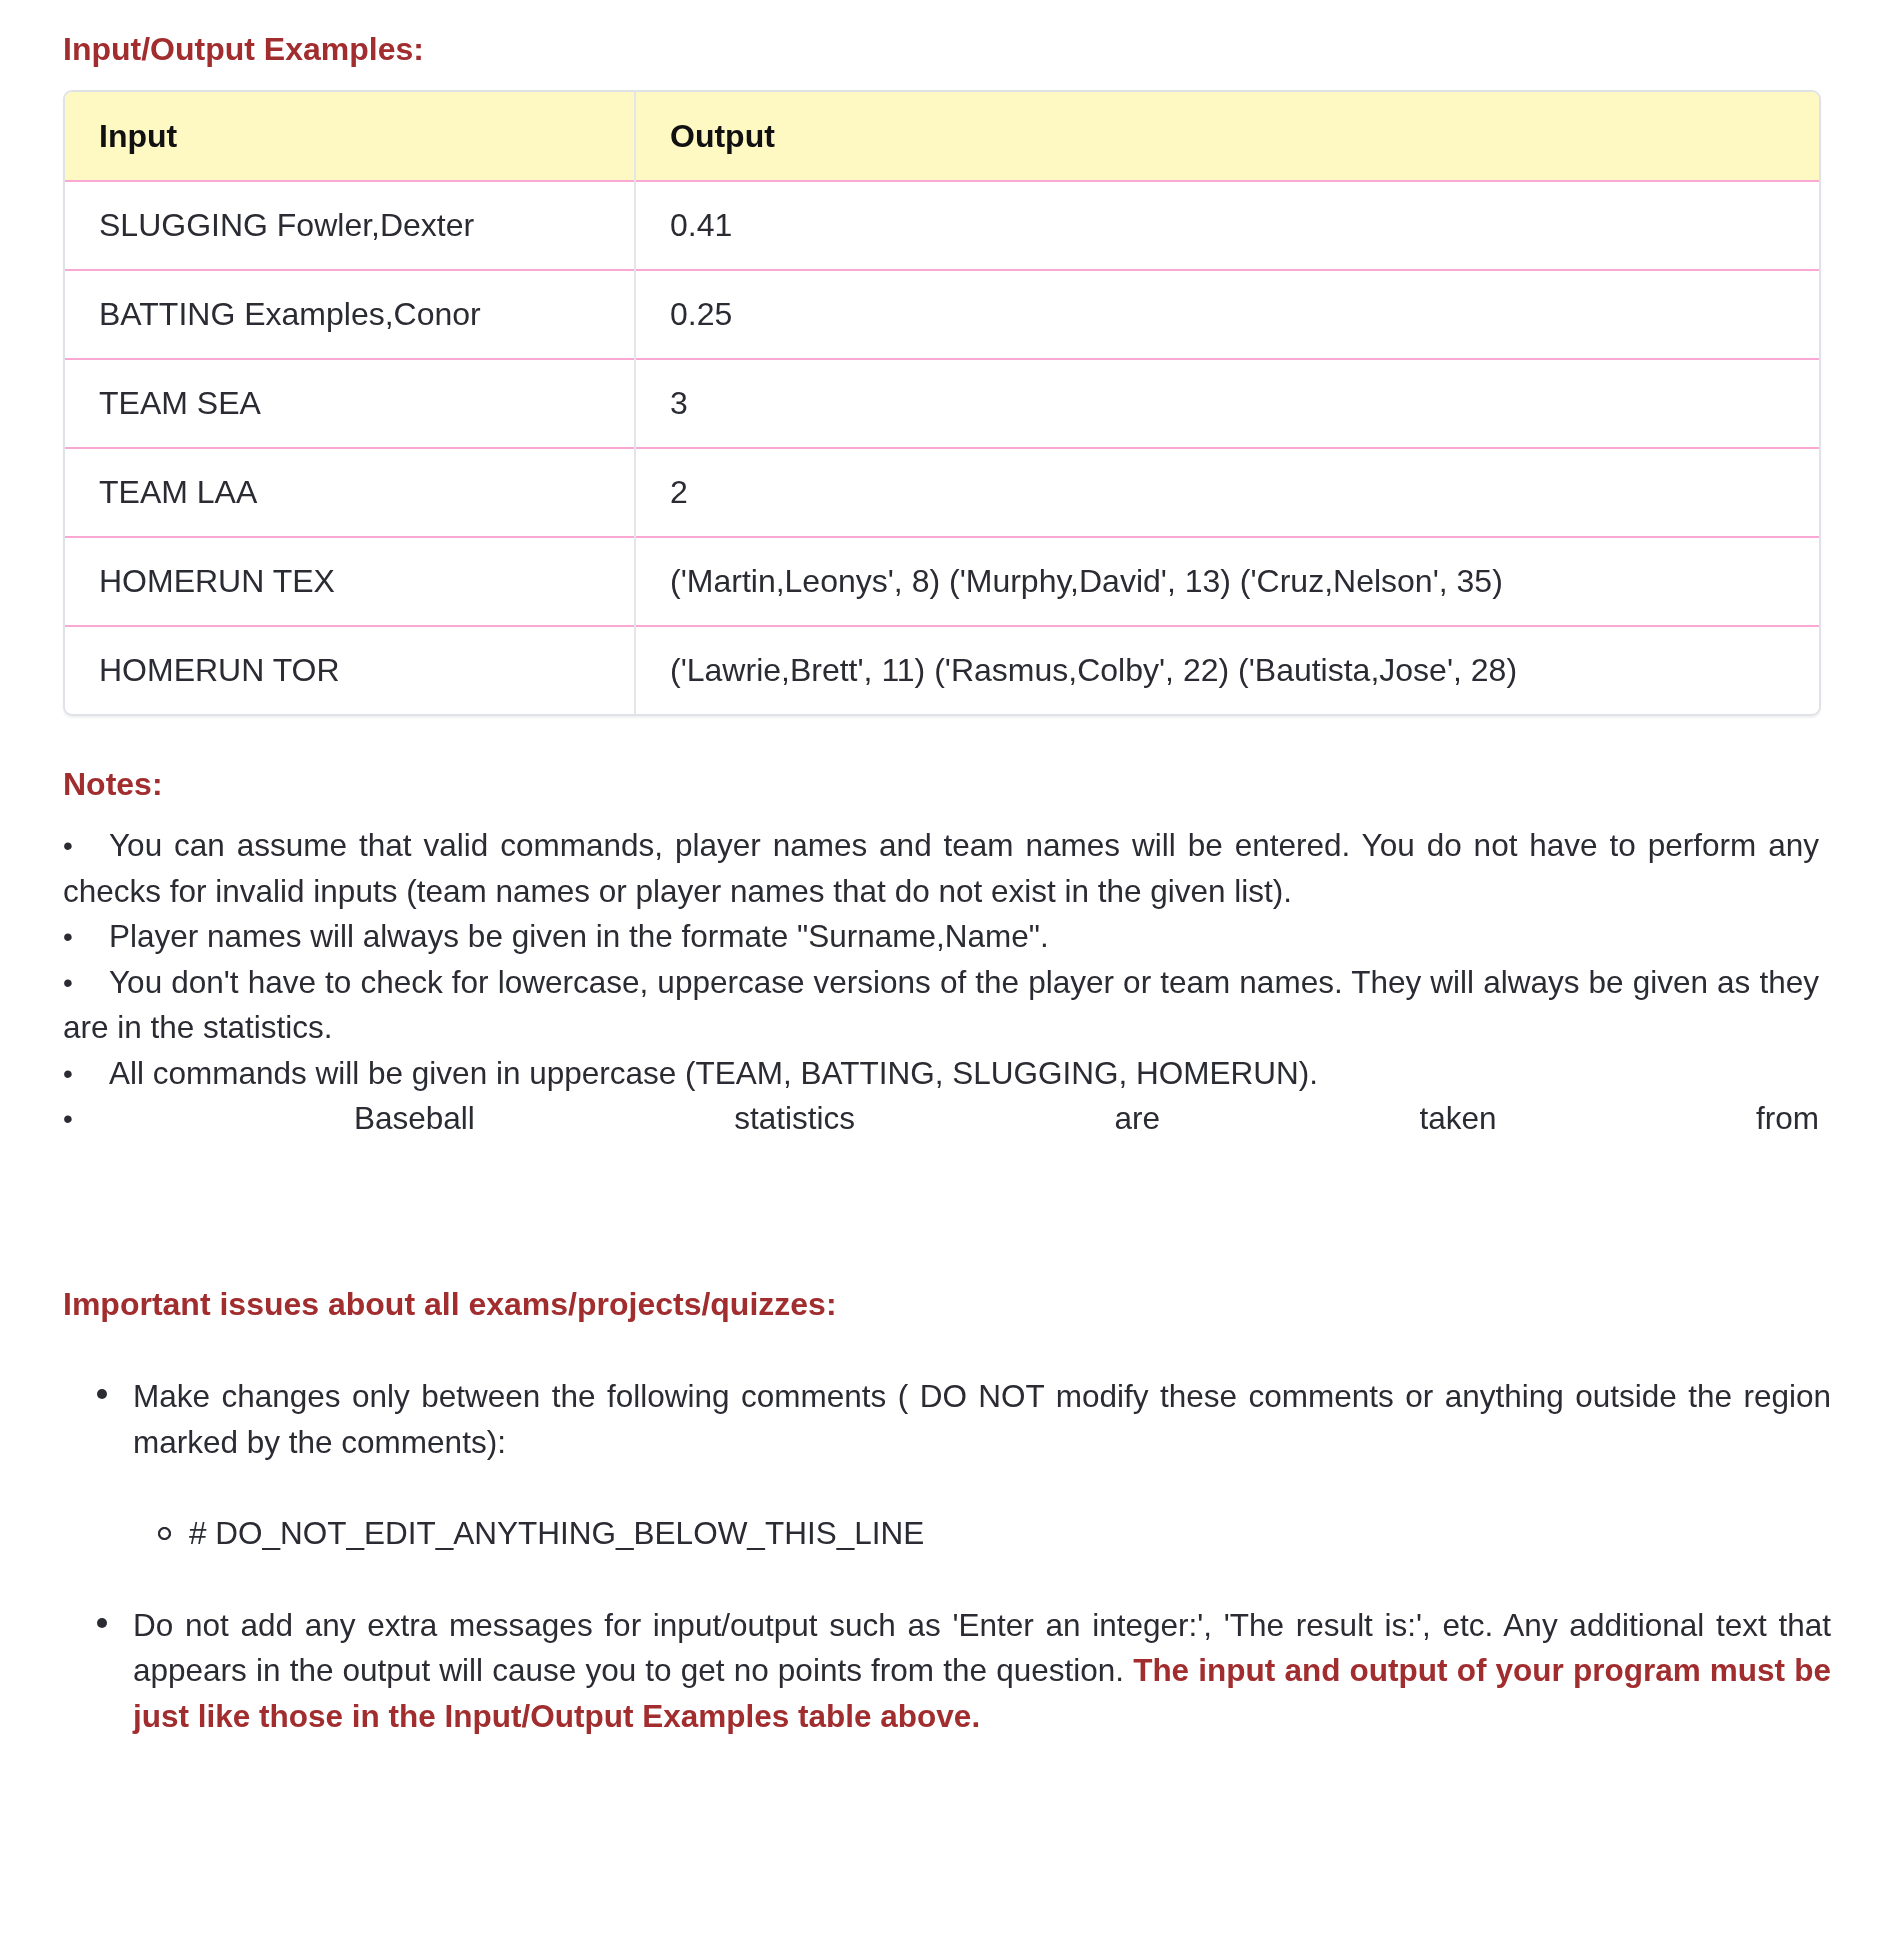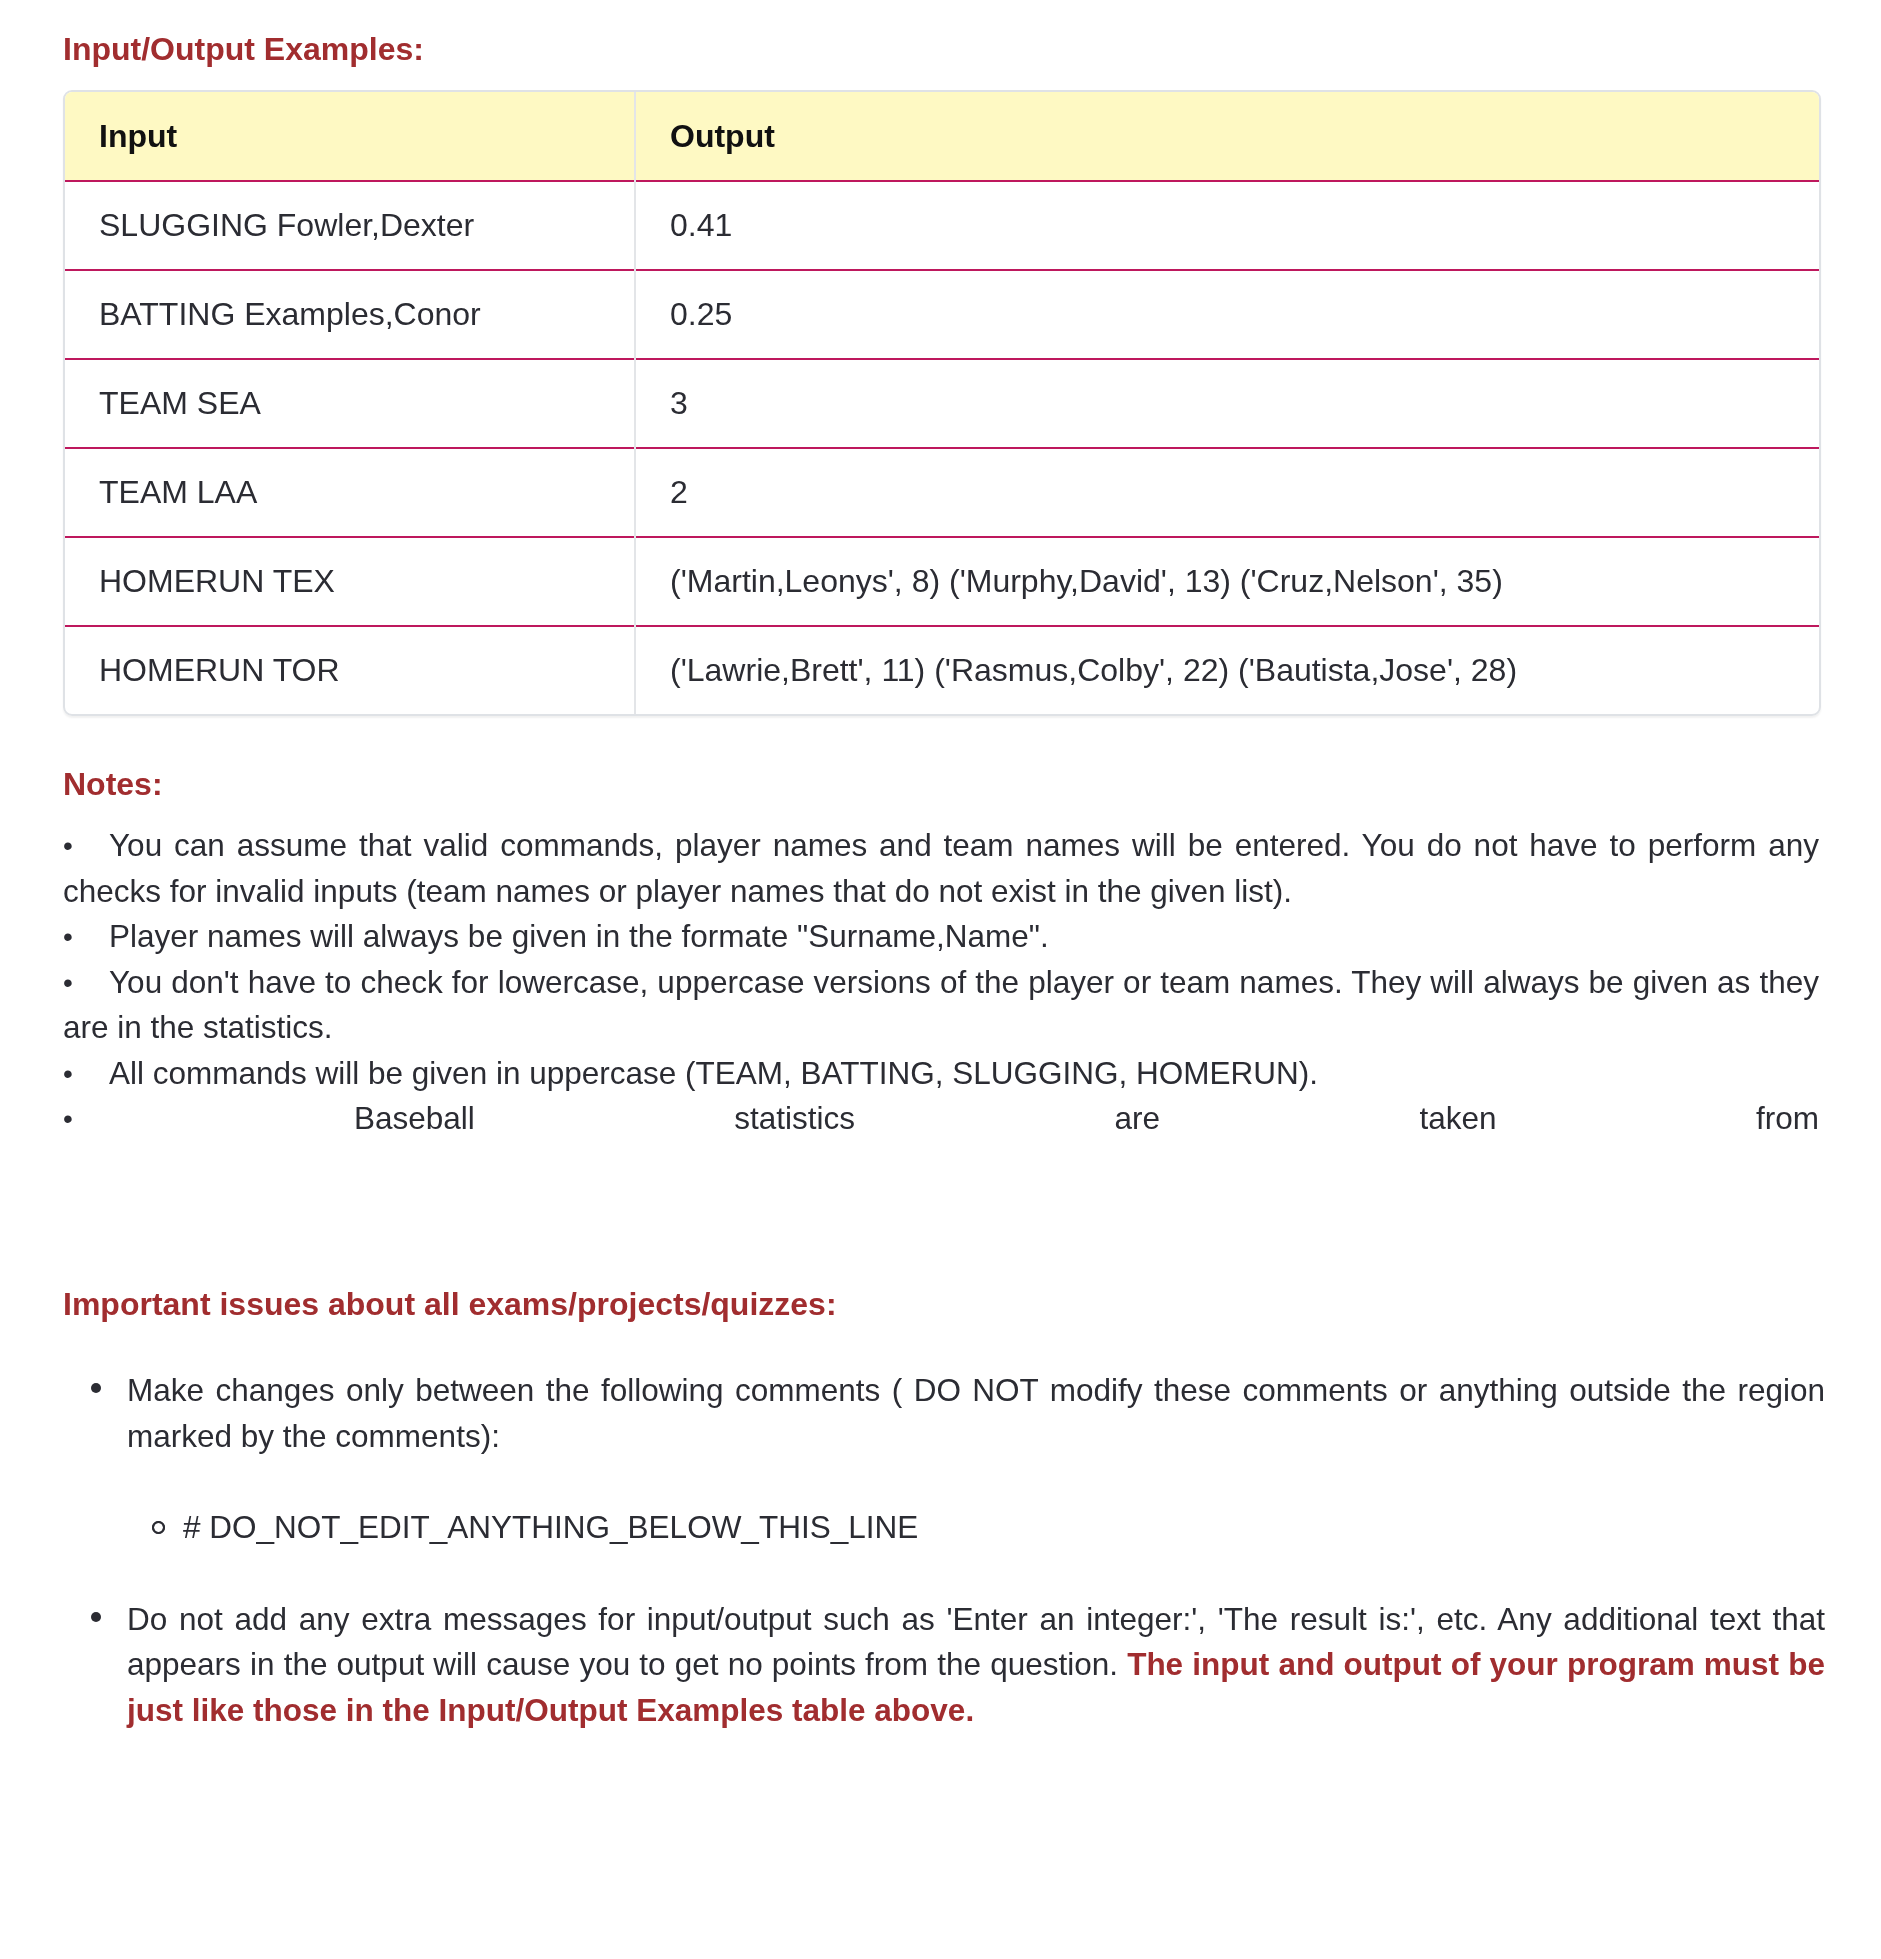--- a/index.html
+++ b/index.html
@@ -52,21 +52,21 @@
     text-align: left;
     font-weight: bold;
     height: 88px;
     padding: 0 0 0 34px;
     font-size: 32px;
   }
   table.io-table td {
     height: 87px;
     padding: 0 0 0 34px;
     color: #2b2c33;
-    border-top: 2px solid #be185d;
+    border-top: 2px solid #f9a8d4;
   }
   table.io-table th:first-child,
   table.io-table td:first-child {
     width: 535px;
     border-right: 2px solid #e3e5e8;
   }
 
   
   #notes-title { position: absolute; top: 764px; left: 0; }
   .notes-list {
@@ -106,21 +106,21 @@
     align-items: center;
   }
 
   
   #important-title { position: absolute; top: 1284px; left: 0; }
   .important-list {
     position: absolute;
     top: 1362px;
     left: 0;
     width: 1756px;
-    margin: 6px;
+    margin: 12px;
     padding: 0;
     list-style: none;
     font-size: 31.5px;
     line-height: 45.5px;
     text-align: justify;
   }
   .important-list > li {
     position: relative;
     padding-left: 58px;
   }

